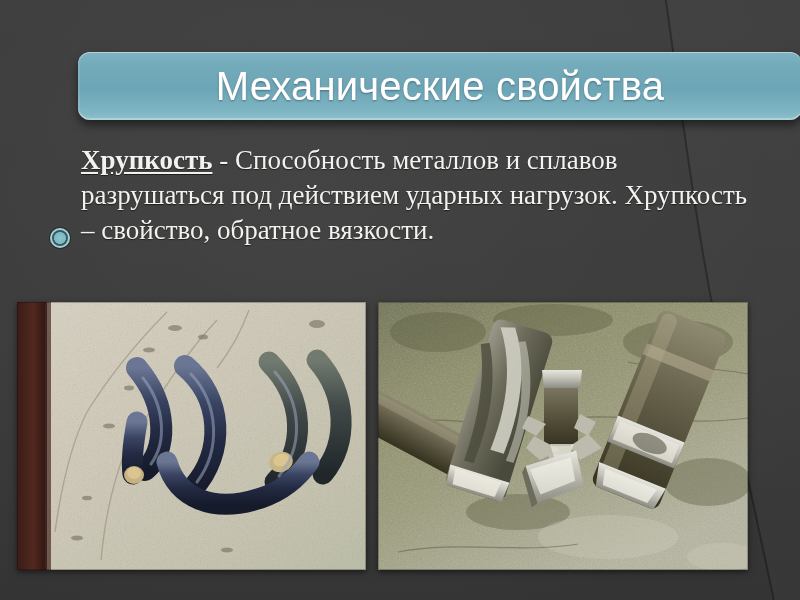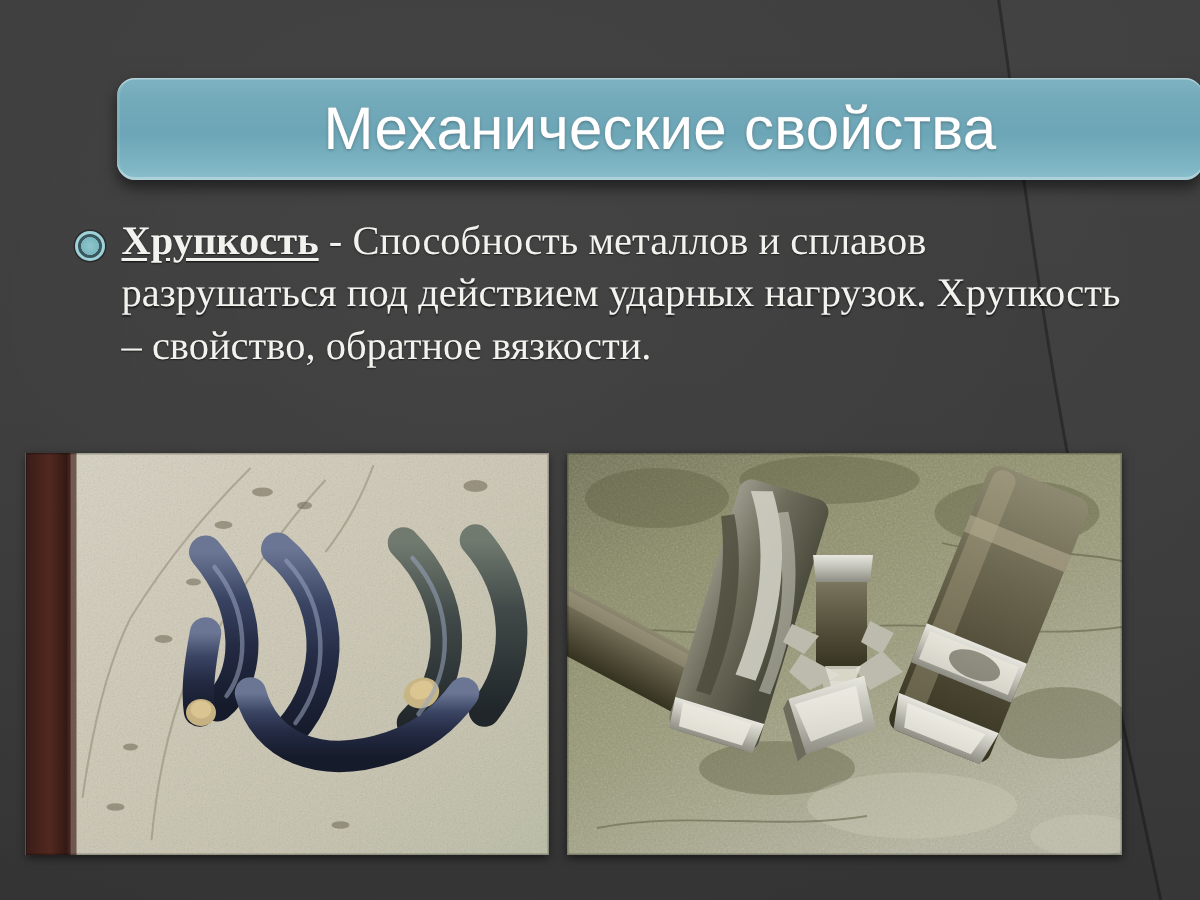--- a/index.html
+++ b/index.html
@@ -94,21 +94,21 @@
 
   
   .body-block {
     position: absolute;
     left: 50px;
     top: 143px;
     width: 700px;
   }
   .bullet-row {
     display: flex;
-    align-items: flex-start;
+    align-items: flex-end;
   }
   .bullet-glyph {
     flex: 0 0 auto;
     width: 16px;
     height: 16px;
     margin-top: 11px;
     margin-right: 11px;
     border-radius: 50%;
     border: 2px solid #9fd2d8;
     background: radial-gradient(circle at 50% 50%,

